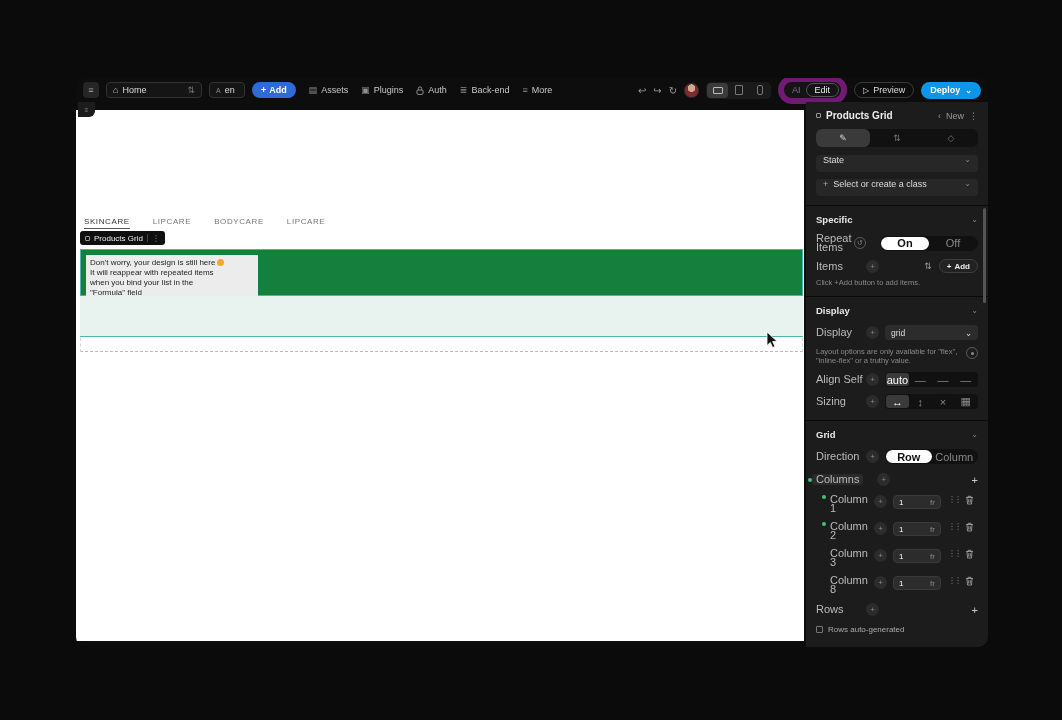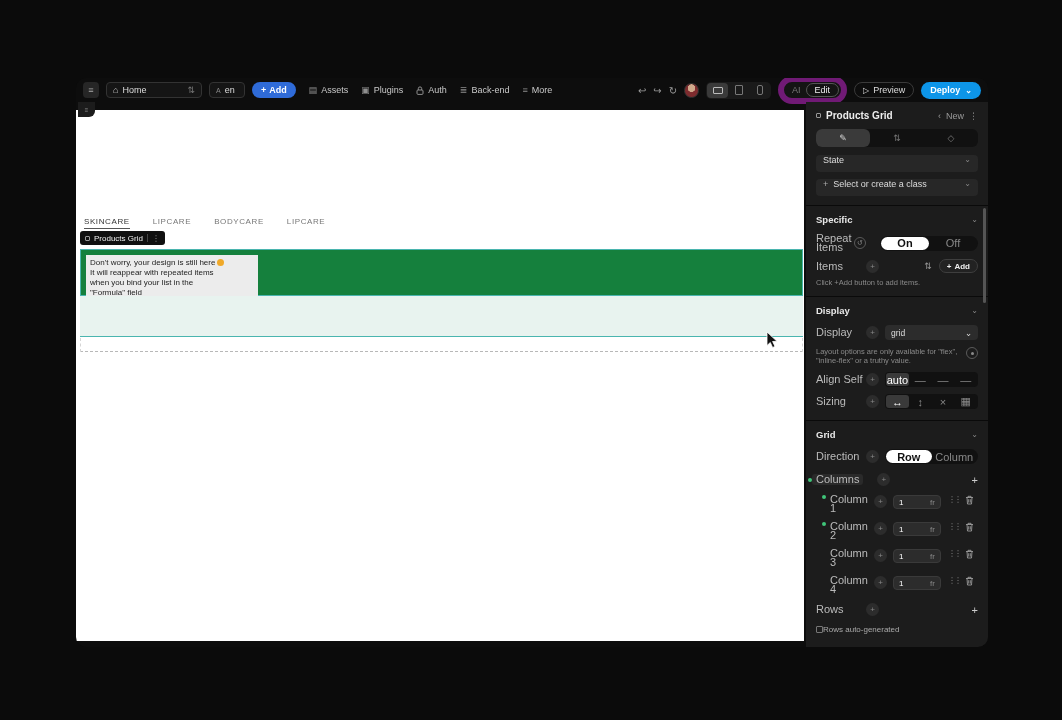--- a/index.html
+++ b/index.html
@@ -91,21 +91,21 @@
   .ddl { flex:1; height:15px; background:#2c2c2c; border-radius:4px; display:flex; align-items:center; justify-content:space-between; padding:0 6px; font-size:8.5px; color:#ddd; }
   .gdot { width:4px; height:4px; border-radius:50%; background:#3fc579; margin-right:4px; flex:none; }
   .gdot.hide { visibility:hidden; }
   .colrow { display:flex; margin:0 0 12px 6px; height:15px; }
   .colrow .plbl { width:44px; }
   .colinput { width:48px; height:14px; background:#2c2c2c; border:1px solid #3a3a3a; border-radius:4px; display:flex; align-items:center; justify-content:space-between; padding:0 5px; font-size:8px; }
   .colinput .v { color:#fff; }
   .colinput .u { color:#888; }
   .drag { color:#8a8a8a; font-size:8px; letter-spacing:-2px; margin:0 5px 0 7px; }
   .pluslbl { margin-left:auto; color:#ccc; font-size:11px; }
-  .chkrow { display:flex; align-items:center; font-size:8px; color:#aaa; }
+  .chkrow { display:flex; align-items:center; gap:5px; font-size:8px; color:#aaa; }
   .chk { width:7px; height:7px; border:1px solid #777; border-radius:1px; }
   .scrollbar { position:absolute; right:2px; top:106px; width:3px; height:95px; background:#555; border-radius:2px; }
   .colhl { background:#2a2a2a; border-radius:3px; padding:1px 4px; margin-left:-4px; }
 </style>
 </head>
 <body>
 
 <div id="stage">
   <div class="window">
 
@@ -401,21 +401,21 @@
               <span class="v">1</span>
               <span class="u">fr</span>
             </span>
           <span class="drag">⋮⋮</span>
           <svg width="9" height="10" viewBox="0 0 9 10">
               <path d="M1 2.5 h7 M3 2.5 V1.3 h3 v1.2 M2 2.5 l0.5 6.5 h4 L7 2.5 M3.7 4.2v3.4 M5.3 4.2v3.4" fill="none" stroke="#aaa" stroke-width="0.8"></path>
             </svg>
         </div>
         <div class="colrow">
           <span class="gdot hide"></span>
-          <span class="plbl">Column 4</span>
+          <span class="plbl">Column 8</span>
           <span class="bindc">
               <span>+</span>
             </span>
           <span class="colinput">
               <span class="v">1</span>
               <span class="u">fr</span>
             </span>
           <span class="drag">⋮⋮</span>
           <svg width="9" height="10" viewBox="0 0 9 10">
               <path d="M1 2.5 h7 M3 2.5 V1.3 h3 v1.2 M2 2.5 l0.5 6.5 h4 L7 2.5 M3.7 4.2v3.4 M5.3 4.2v3.4" fill="none" stroke="#aaa" stroke-width="0.8"></path>

